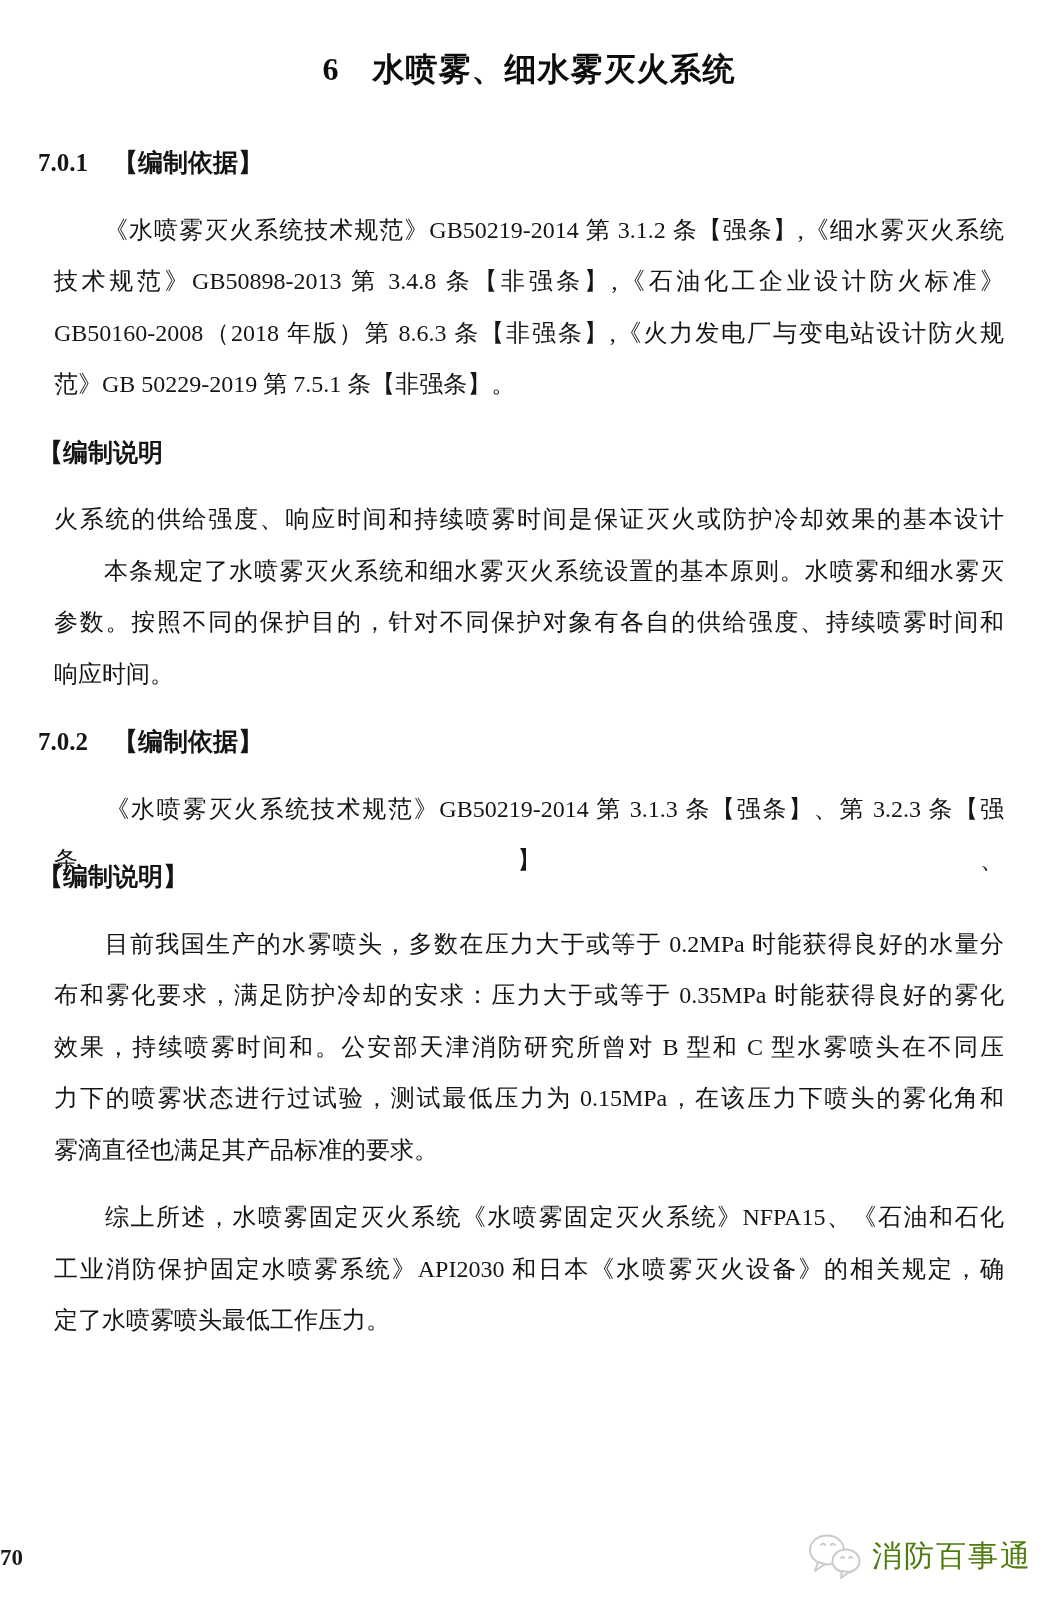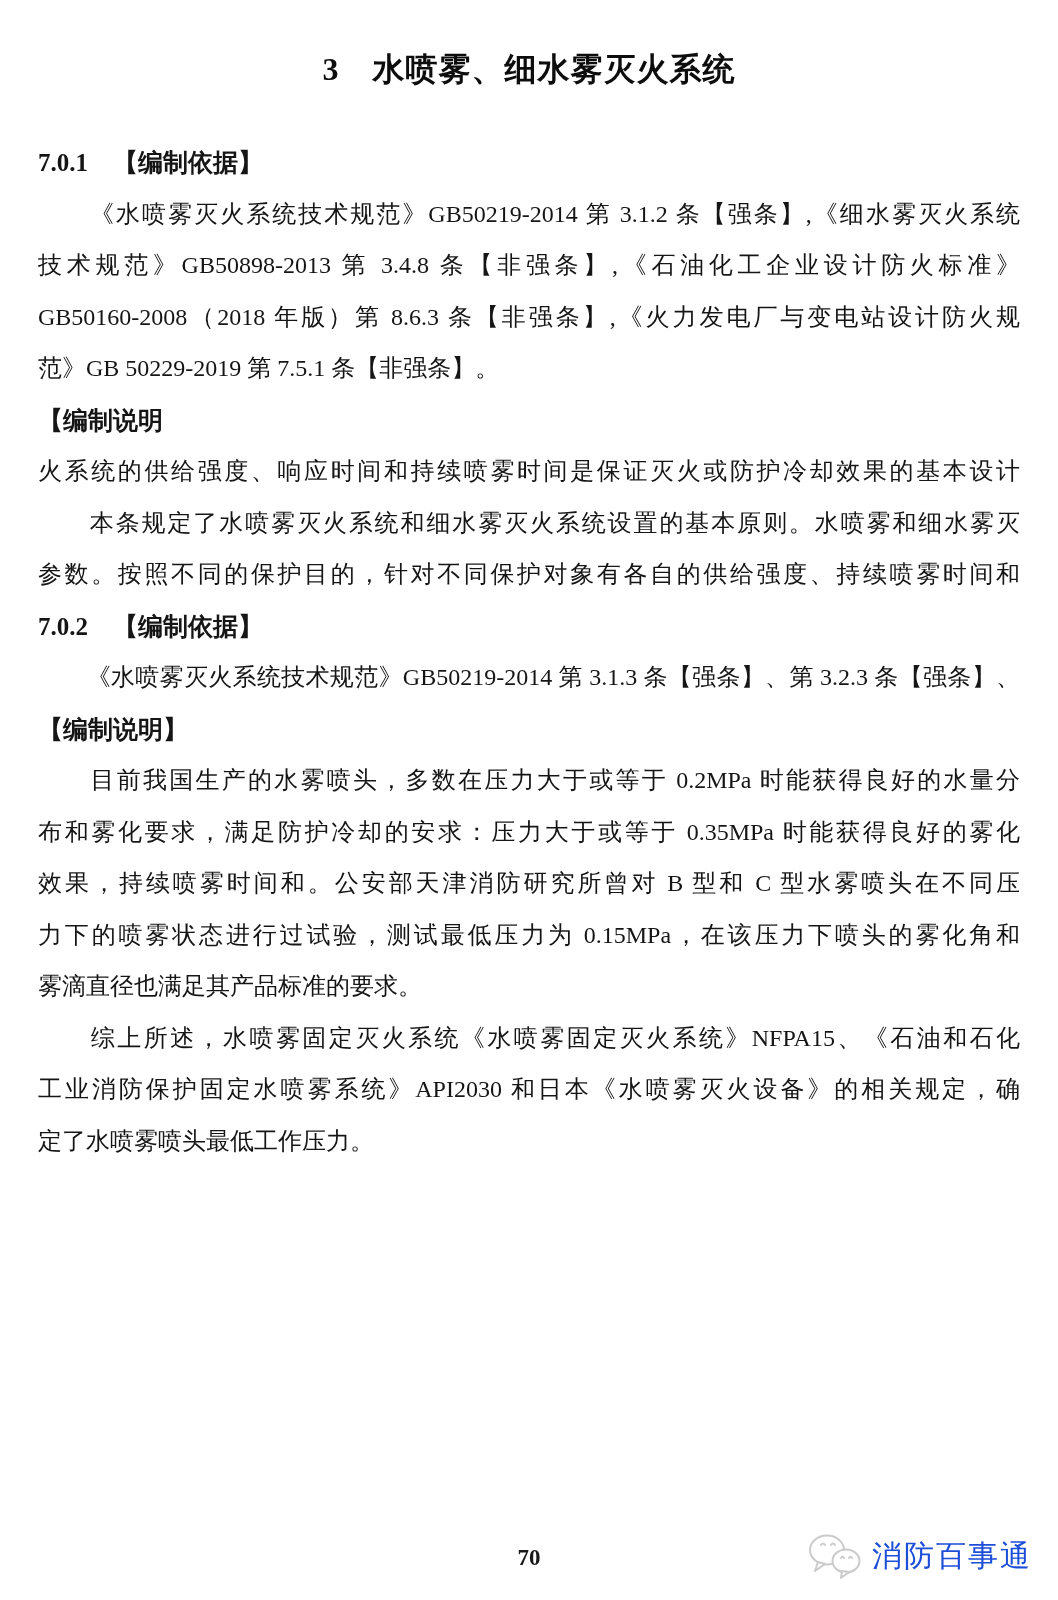--- a/index.html
+++ b/index.html
@@ -26,82 +26,82 @@
     font-weight: bold;
     letter-spacing: 1px;
     color: #0d0d0d;
   }
   .content {
     position: absolute;
     top: 137px;
     left: 38px;
     width: 982px;
   }
-  .para { margin: 0; }
+  .para { margin: 16px; }
   .line {
     height: 51.5px;
     line-height: 51.5px;
     font-size: 24px;
     text-align: justify;
     text-align-last: justify;
     overflow: visible;
     white-space: pre-wrap;
   }
   .line.last,
   .line.heading {
     text-align: left;
     text-align-last: left;
   }
   .line.heading { font-size: 25px; font-weight: bold; }
   .page-number {
     position: absolute;
     top: 1545px;
     left: 0;
     width: 100%;
-    text-align: center;
     font-size: 23px;
     font-weight: bold;
     color: #1a1a1a;
   }
   .watermark {
     position: absolute;
     top: 1531px;
     right: 26px;
     display: flex;
     align-items: center;
     gap: 4px;
-    color: #1d4ed8;
+    color: #4d7c0f;
   }
   .watermark .wm-label {
     font-size: 30px;
     letter-spacing: 2px;
     text-shadow: 1px 1px 0 #ffffff;
   }
   .wm-icon { display: block; }
 </style>
 </head>
 <body>
 
 <div class="page">
 
-  <div class="doc-title">3　水喷雾、细水雾灭火系统</div>
+  <div class="doc-title">6　水喷雾、细水雾灭火系统</div>
 
   <div class="content">
       <div class="line heading">7.0.1　【编制依据】</div>
       <div class="para">
         <div class="line">　　《水喷雾灭火系统技术规范》GB50219-2014 第 3.1.2 条【强条】,《细水雾灭火系统</div>
         <div class="line">技术规范》GB50898-2013 第 3.4.8 条【非强条】,《石油化工企业设计防火标准》</div>
         <div class="line">GB50160-2008（2018 年版）第 8.6.3 条【非强条】,《火力发电厂与变电站设计防火规</div>
         <div class="line last">范》GB 50229-2019 第 7.5.1 条【非强条】。</div>
       </div>
       <div class="line heading">【编制说明</div>
       <div class="para">
         <div class="line">火系统的供给强度、响应时间和持续喷雾时间是保证灭火或防护冷却效果的基本设计</div>
         <div class="line">　　本条规定了水喷雾灭火系统和细水雾灭火系统设置的基本原则。水喷雾和细水雾灭</div>
         <div class="line">参数。按照不同的保护目的，针对不同保护对象有各自的供给强度、持续喷雾时间和</div>
+        <div class="line last">响应时间。</div>
       </div>
       <div class="line heading">7.0.2　【编制依据】</div>
       <div class="para">
         <div class="line">　　《水喷雾灭火系统技术规范》GB50219-2014 第 3.1.3 条【强条】、第 3.2.3 条【强条】、</div>
       </div>
       <div class="line heading">【编制说明】</div>
       <div class="para">
         <div class="line">　　目前我国生产的水雾喷头，多数在压力大于或等于 0.2MPa 时能获得良好的水量分</div>
         <div class="line">布和雾化要求，满足防护冷却的安求：压力大于或等于 0.35MPa 时能获得良好的雾化</div>
         <div class="line">效果，持续喷雾时间和。公安部天津消防研究所曾对 B 型和 C 型水雾喷头在不同压</div>

